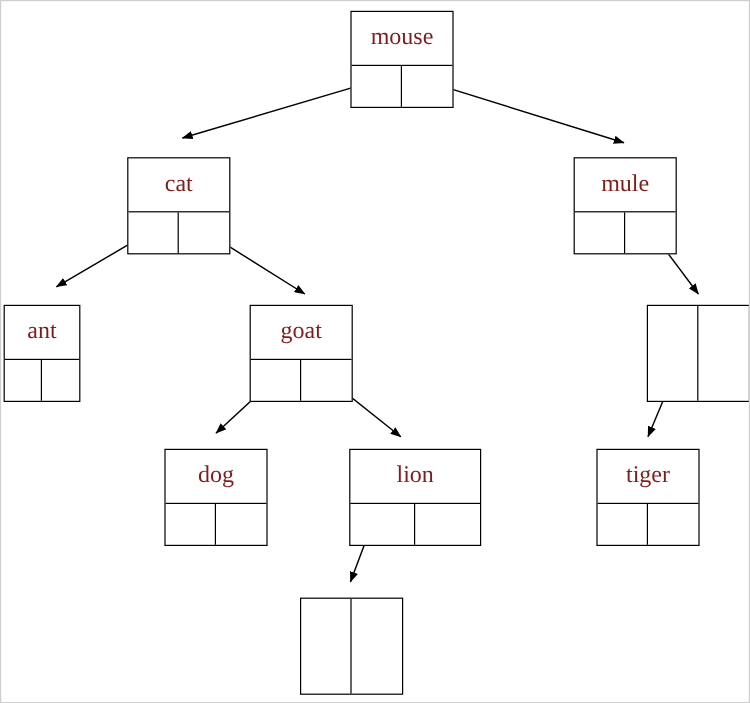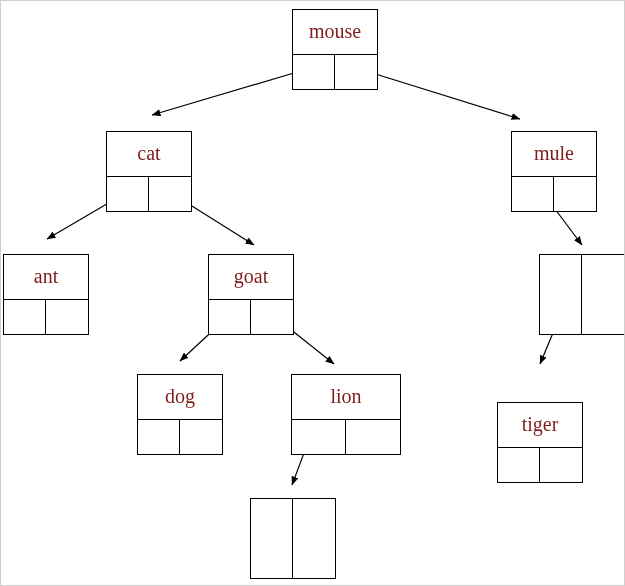--- a/index.html
+++ b/index.html
@@ -93,28 +93,28 @@
           <div class="ptr-cell right"></div>
         </div>
       </div>
       <div class="tree-node" style="left: 105px; top: 130px; width: 86px; height: 81px;">
         <div class="node-label" style="height: 45px; line-height: 43px;">cat</div>
         <div class="node-pointers">
           <div class="ptr-cell left"></div>
           <div class="ptr-cell right"></div>
         </div>
       </div>
-      <div class="tree-node" style="left: 477px; top: 130px; width: 86px; height: 81px; margin-left: 33px;">
+      <div class="tree-node" style="left: 477px; top: 130px; width: 86px; height: 81px;">
         <div class="node-label" style="height: 45px; line-height: 43px;">mule</div>
         <div class="node-pointers">
           <div class="ptr-cell left"></div>
           <div class="ptr-cell right"></div>
         </div>
       </div>
-      <div class="tree-node" style="left: 2px; top: 253px; width: 86px; height: 81px; justify-content: center;">
+      <div class="tree-node" style="left: 2px; top: 253px; width: 64px; height: 81px; justify-content: center;">
         <div class="node-label" style="height: 45px; line-height: 43px;">ant</div>
         <div class="node-pointers">
           <div class="ptr-cell left"></div>
           <div class="ptr-cell right"></div>
         </div>
       </div>
       <div class="tree-node" style="left: 207px; top: 253px; width: 86px; height: 81px;">
         <div class="node-label" style="height: 45px; line-height: 43px;">goat</div>
         <div class="node-pointers">
           <div class="ptr-cell left"></div>
@@ -134,21 +134,21 @@
           <div class="ptr-cell right"></div>
         </div>
       </div>
       <div class="tree-node" style="left: 290px; top: 373px; width: 110px; height: 81px;">
         <div class="node-label" style="height: 45px; line-height: 43px;">lion</div>
         <div class="node-pointers">
           <div class="ptr-cell left"></div>
           <div class="ptr-cell right"></div>
         </div>
       </div>
-      <div class="tree-node" style="left: 496px; top: 373px; width: 86px; height: 81px; margin-top: 28px;">
+      <div class="tree-node" style="left: 496px; top: 373px; width: 86px; height: 81px;">
         <div class="node-label" style="height: 45px; line-height: 43px;">tiger</div>
         <div class="node-pointers">
           <div class="ptr-cell left"></div>
           <div class="ptr-cell right"></div>
         </div>
       </div>
       <div class="tree-node" style="left: 249px; top: 497px; width: 86px; height: 81px;">
         <div class="node-pointers">
           <div class="ptr-cell left"></div>
           <div class="ptr-cell right"></div>

